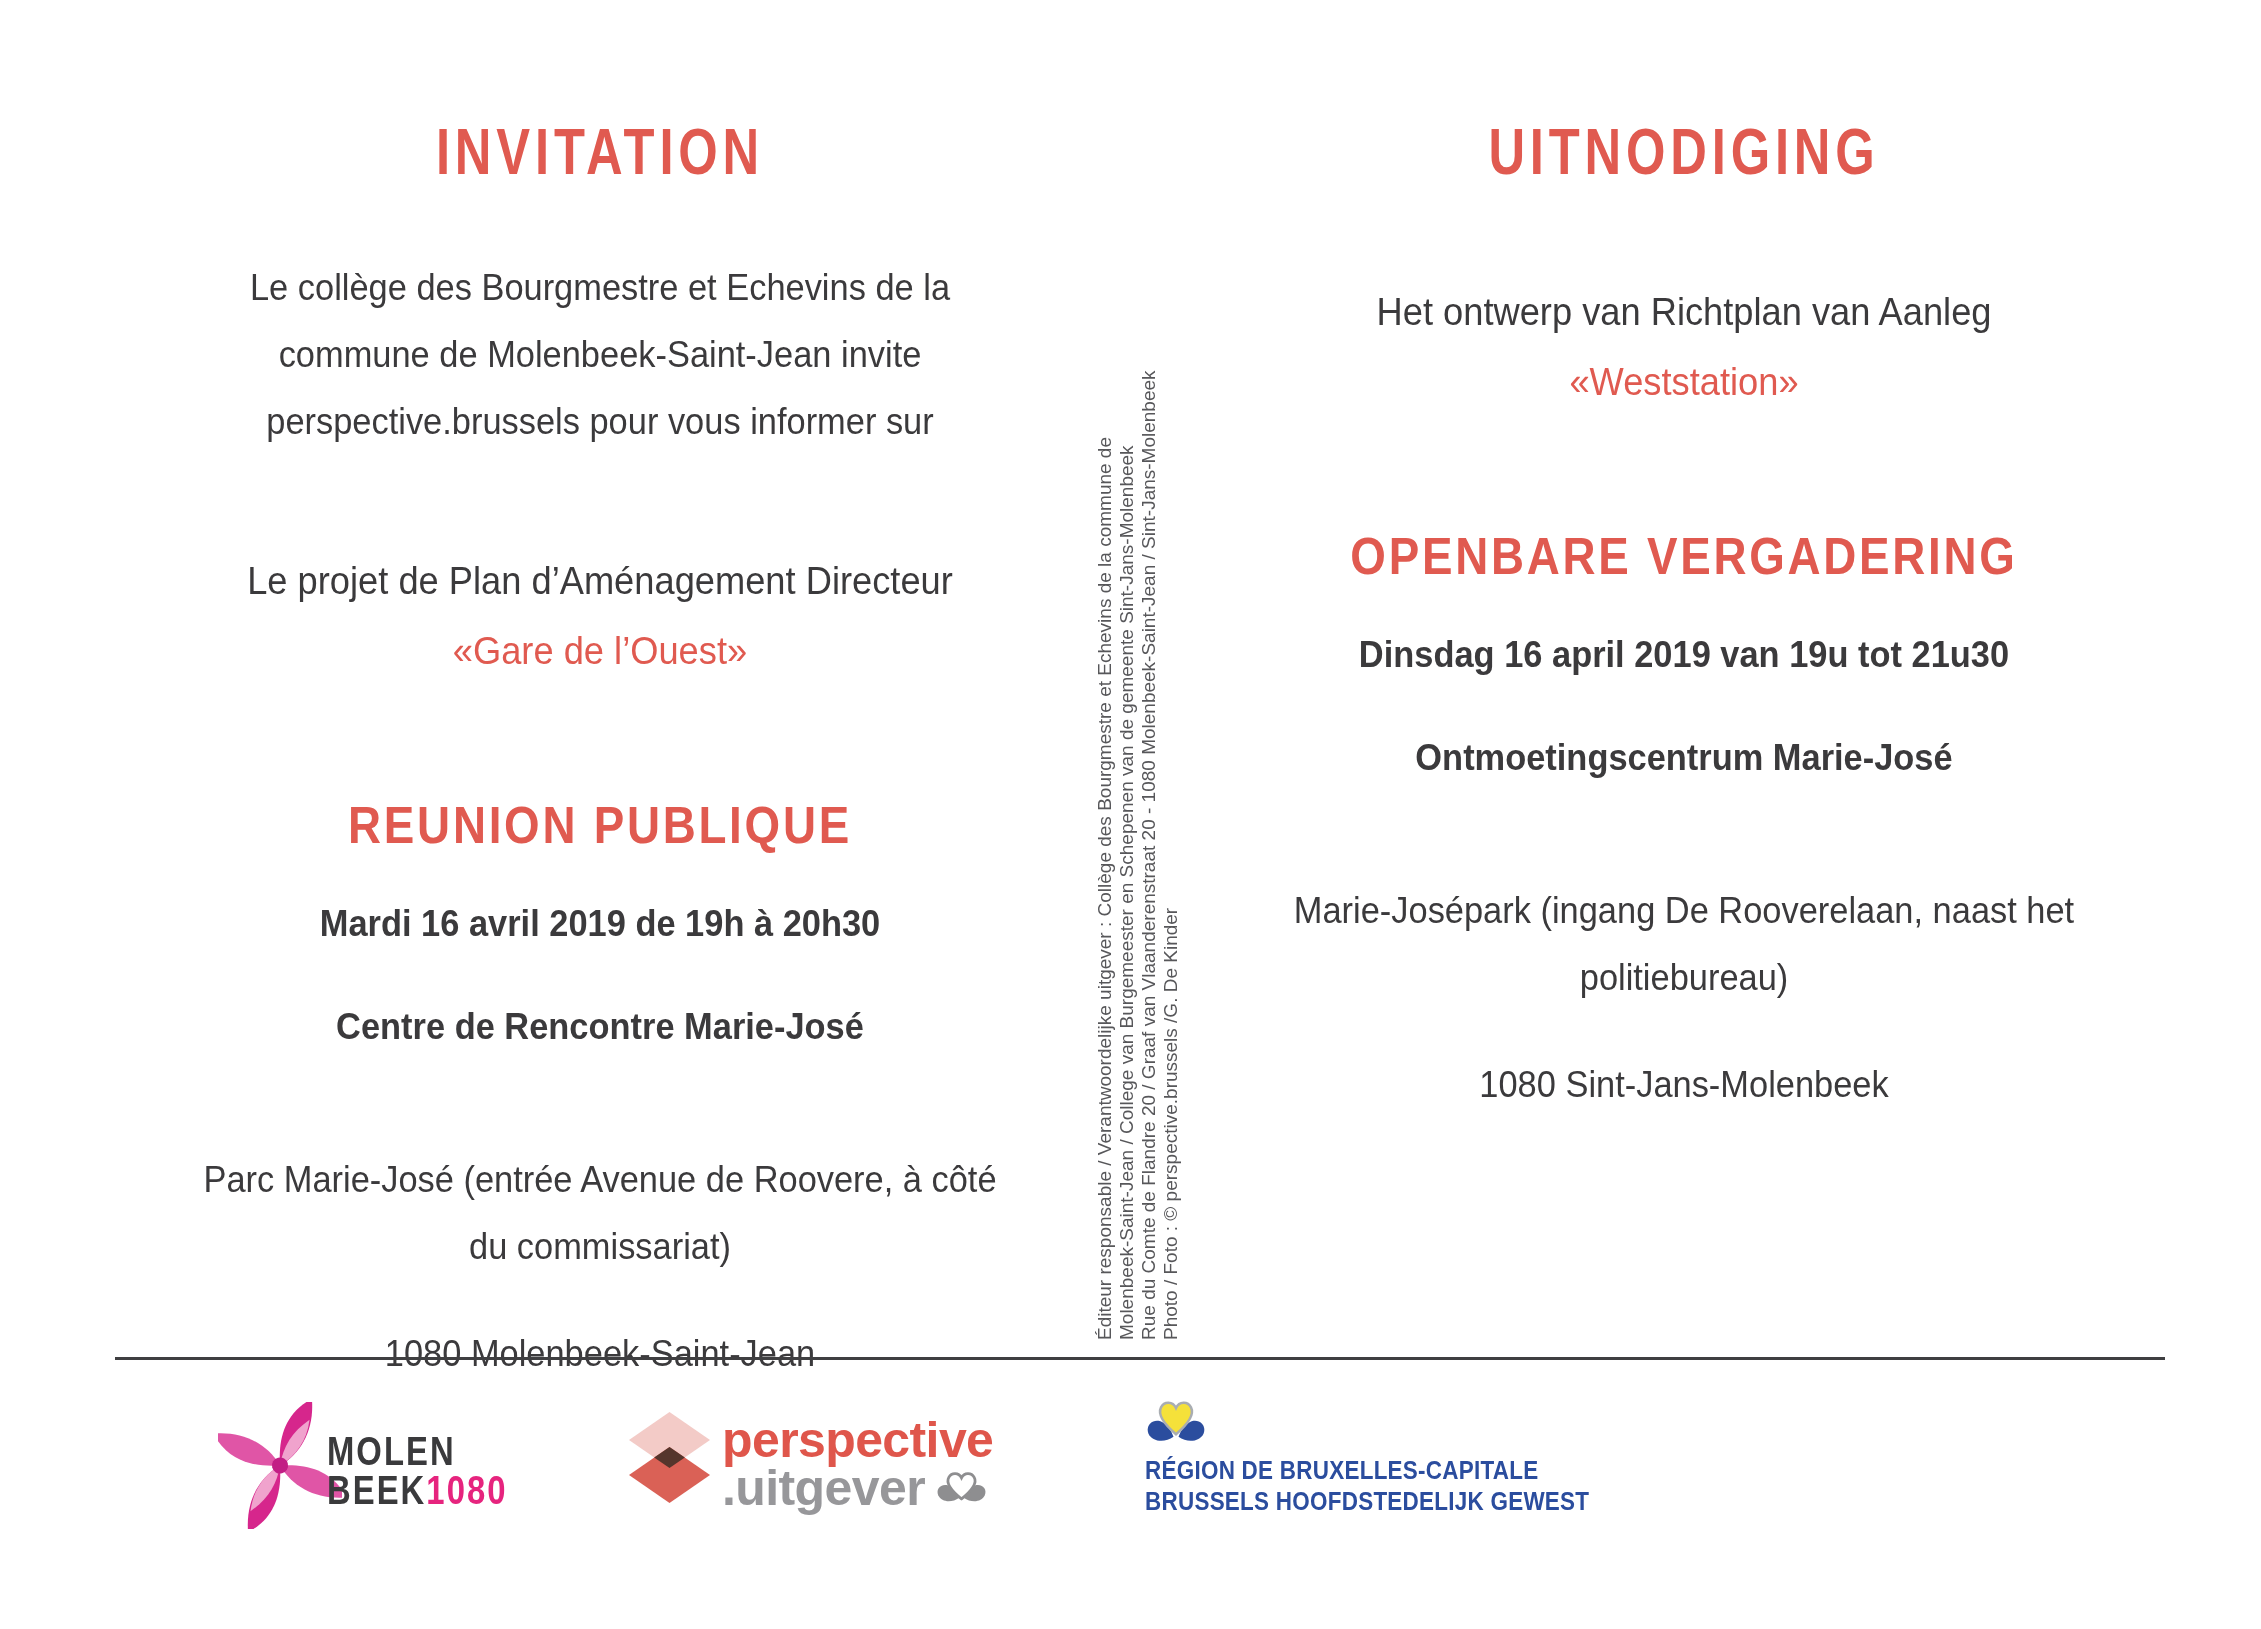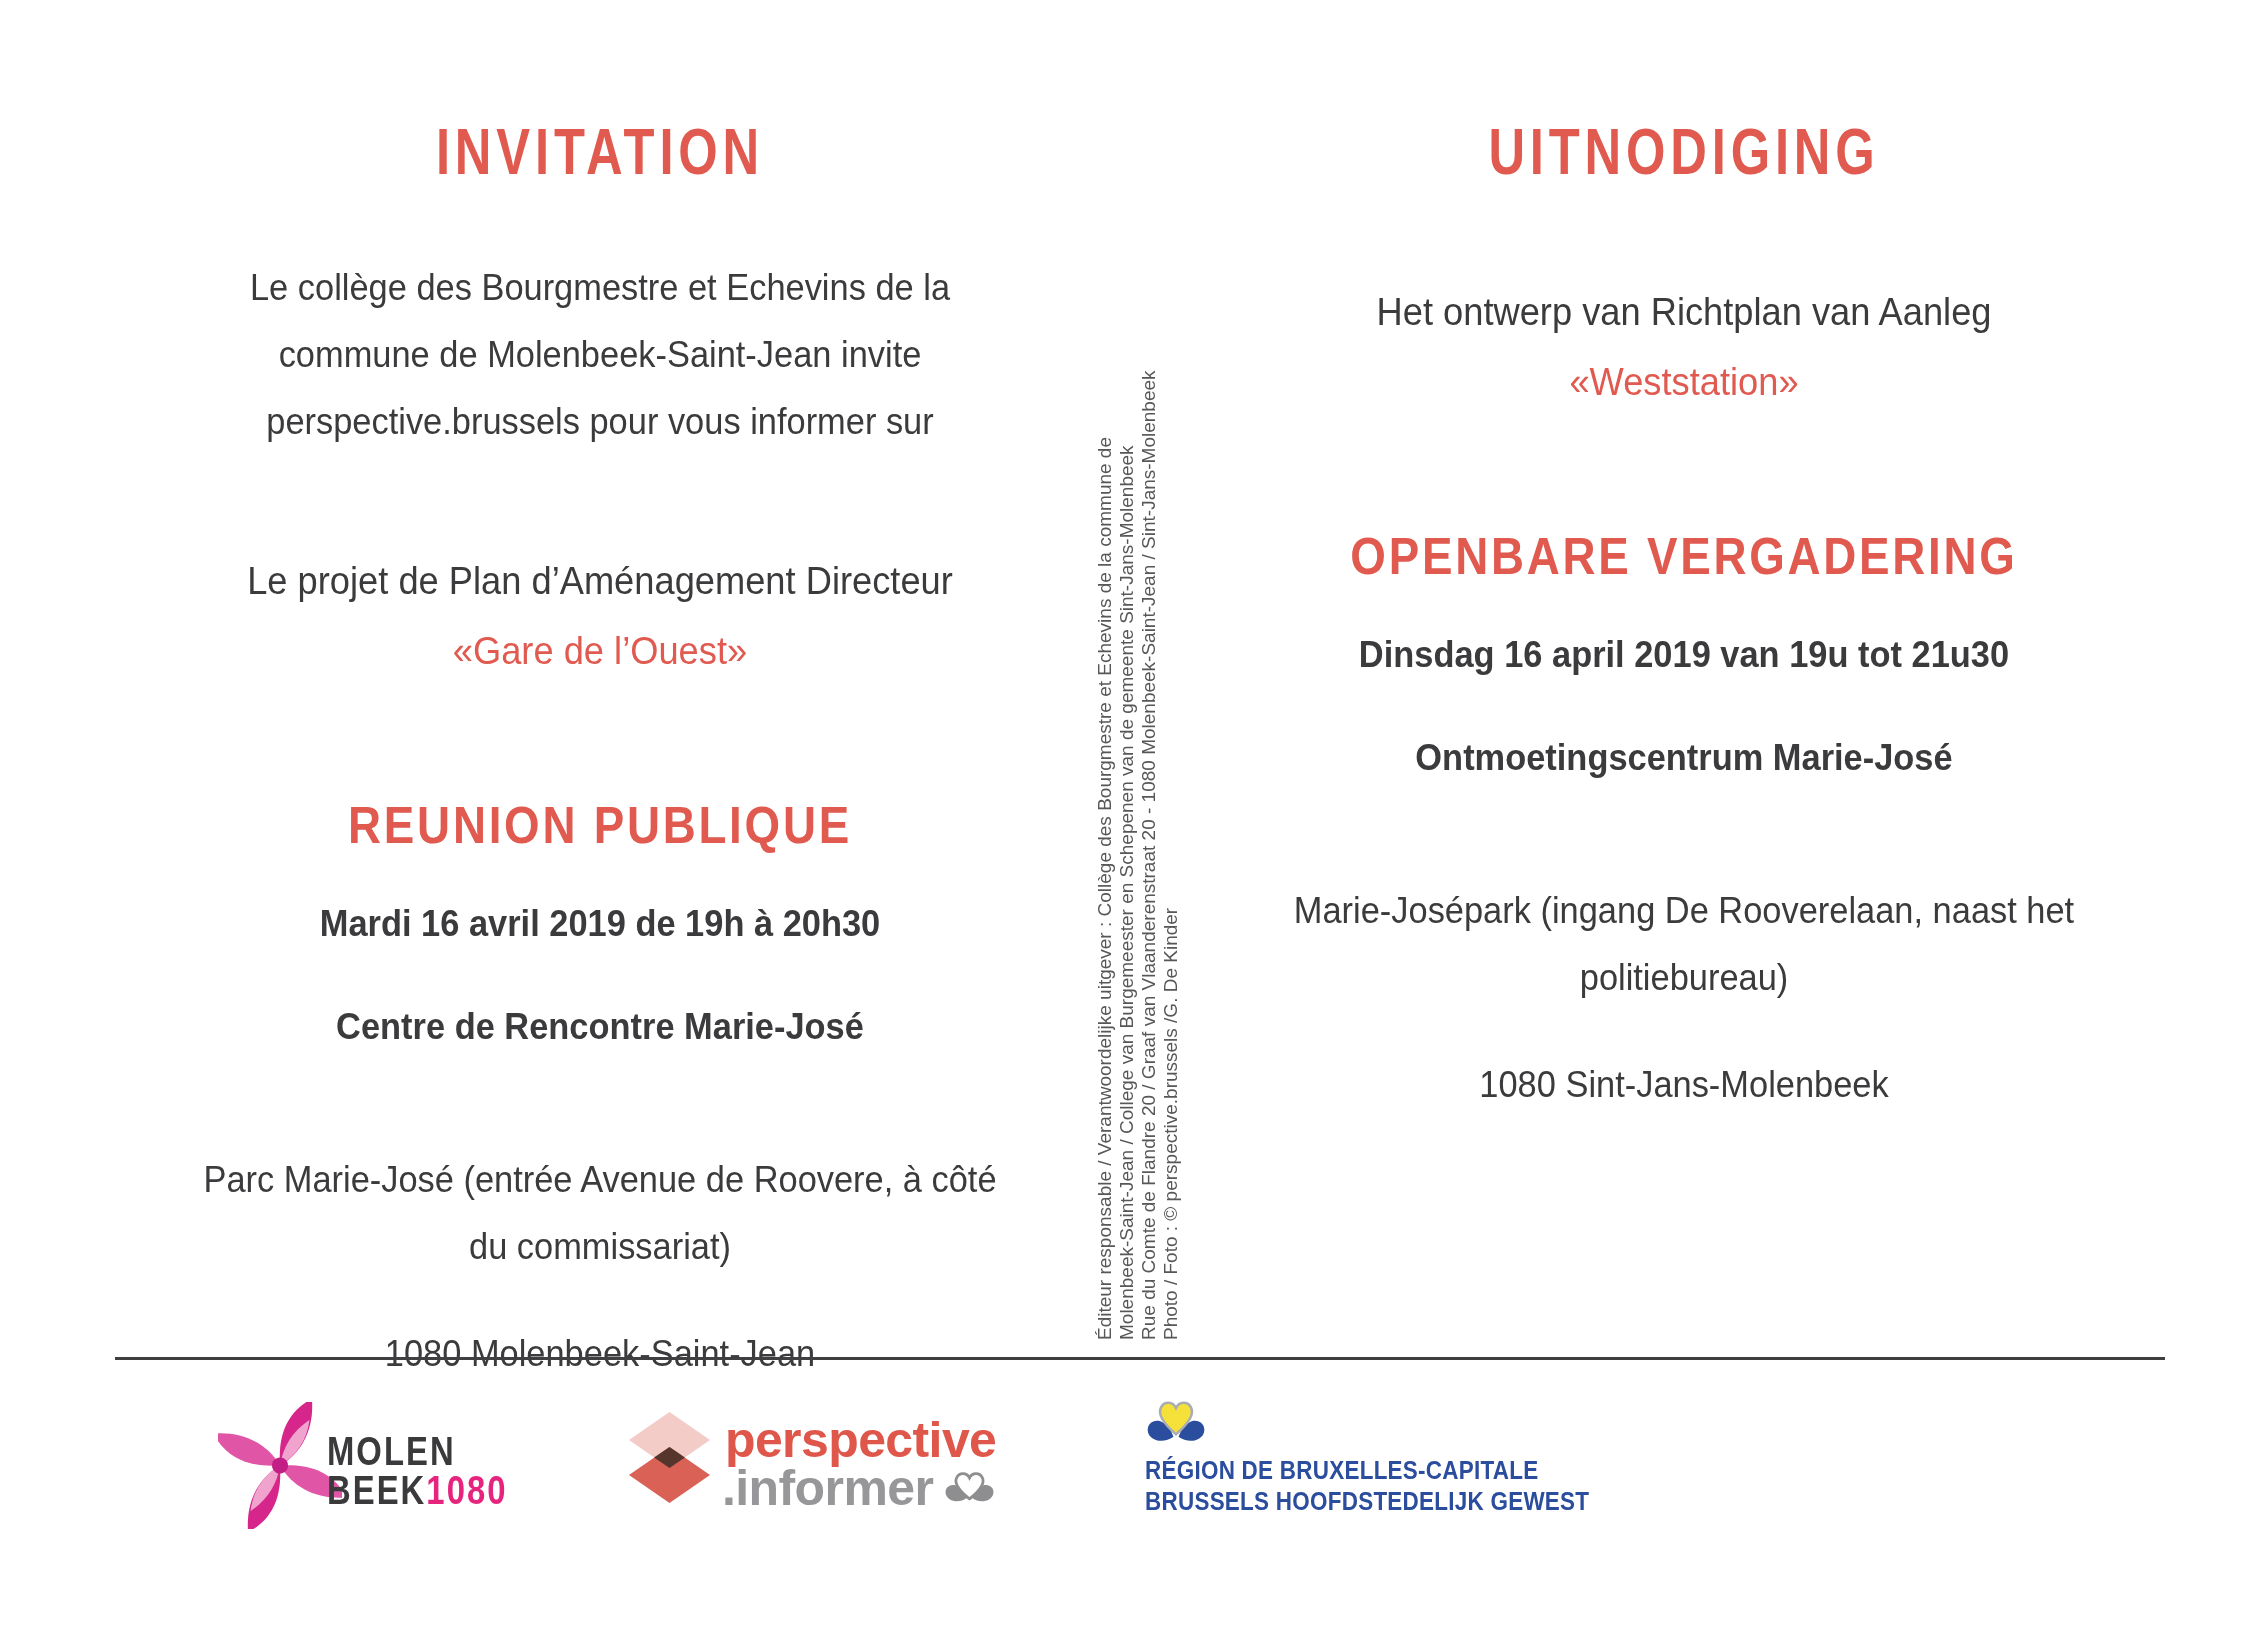--- a/index.html
+++ b/index.html
@@ -135,21 +135,21 @@
 
     <div class="perspective-logo">
       <svg class="p-diamonds" width="81" height="91" viewBox="0 0 130 146" aria-hidden="true">
         <polygon points="65,0 130,45 65,90 0,45" fill="#f3cbc7"></polygon>
         <polygon points="65,56 130,101 65,146 0,101" fill="#da6156"></polygon>
         <polygon points="65,56 89.6,73 65,90 40.4,73" fill="#55352c"></polygon>
       </svg>
       <div class="p-text">
         <div class="p-word1">perspective</div>
         <div class="p-row">
-          <span class="p-word2">.informer</span>
+          <span class="p-word2">.uitgever</span>
           <svg class="p-heart" width="53" height="40" viewBox="0 0 96 72" aria-hidden="true">
             <path d="M44,50 C30,60 12,58 6,46 C1,35 10,24 24,28 C32,31 40,40 44,50 Z" fill="#8e8e90"></path>
             <path d="M52,50 C66,60 84,58 90,46 C95,35 86,24 72,28 C64,31 56,40 52,50 Z" fill="#8e8e90"></path>
             <path d="M48,14 C43,4 30,4 25,13 C20,22 28,36 48,52 C68,36 76,22 71,13 C66,4 53,4 48,14 Z" fill="#ffffff" stroke="#8e8e90" stroke-width="5"></path>
           </svg>
         </div>
       </div>
     </div>
 
     <div class="region-logo">

